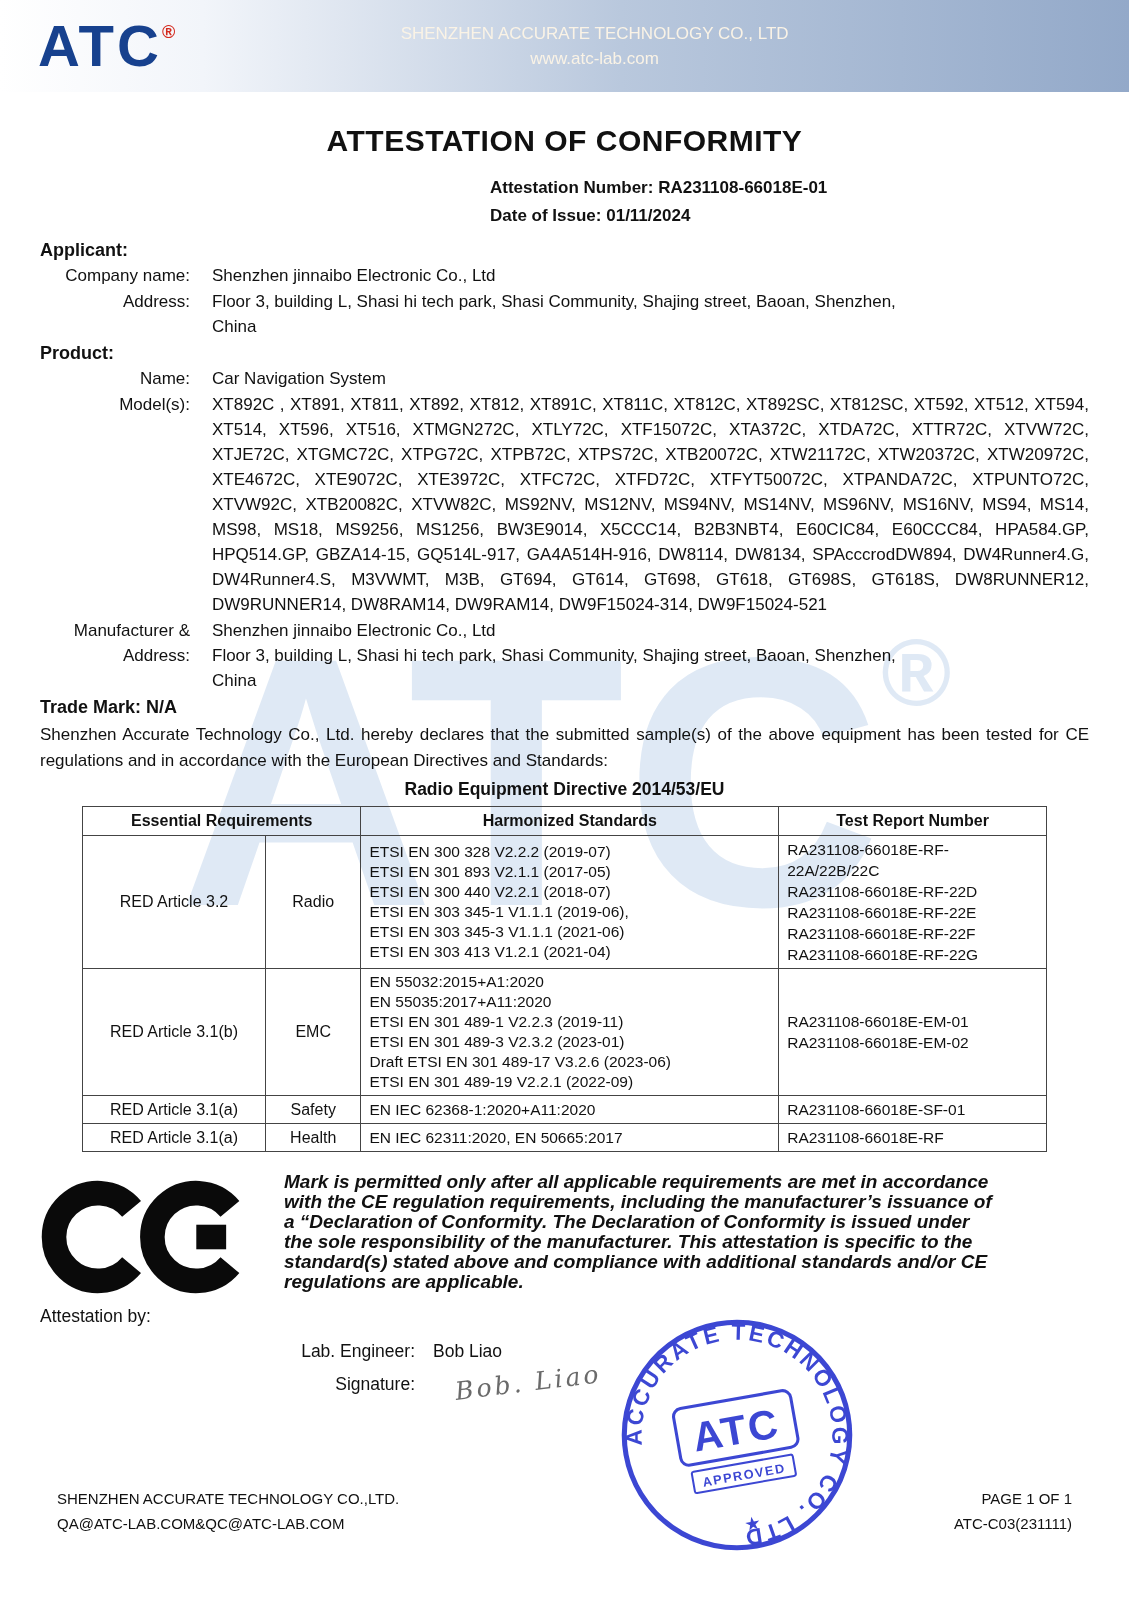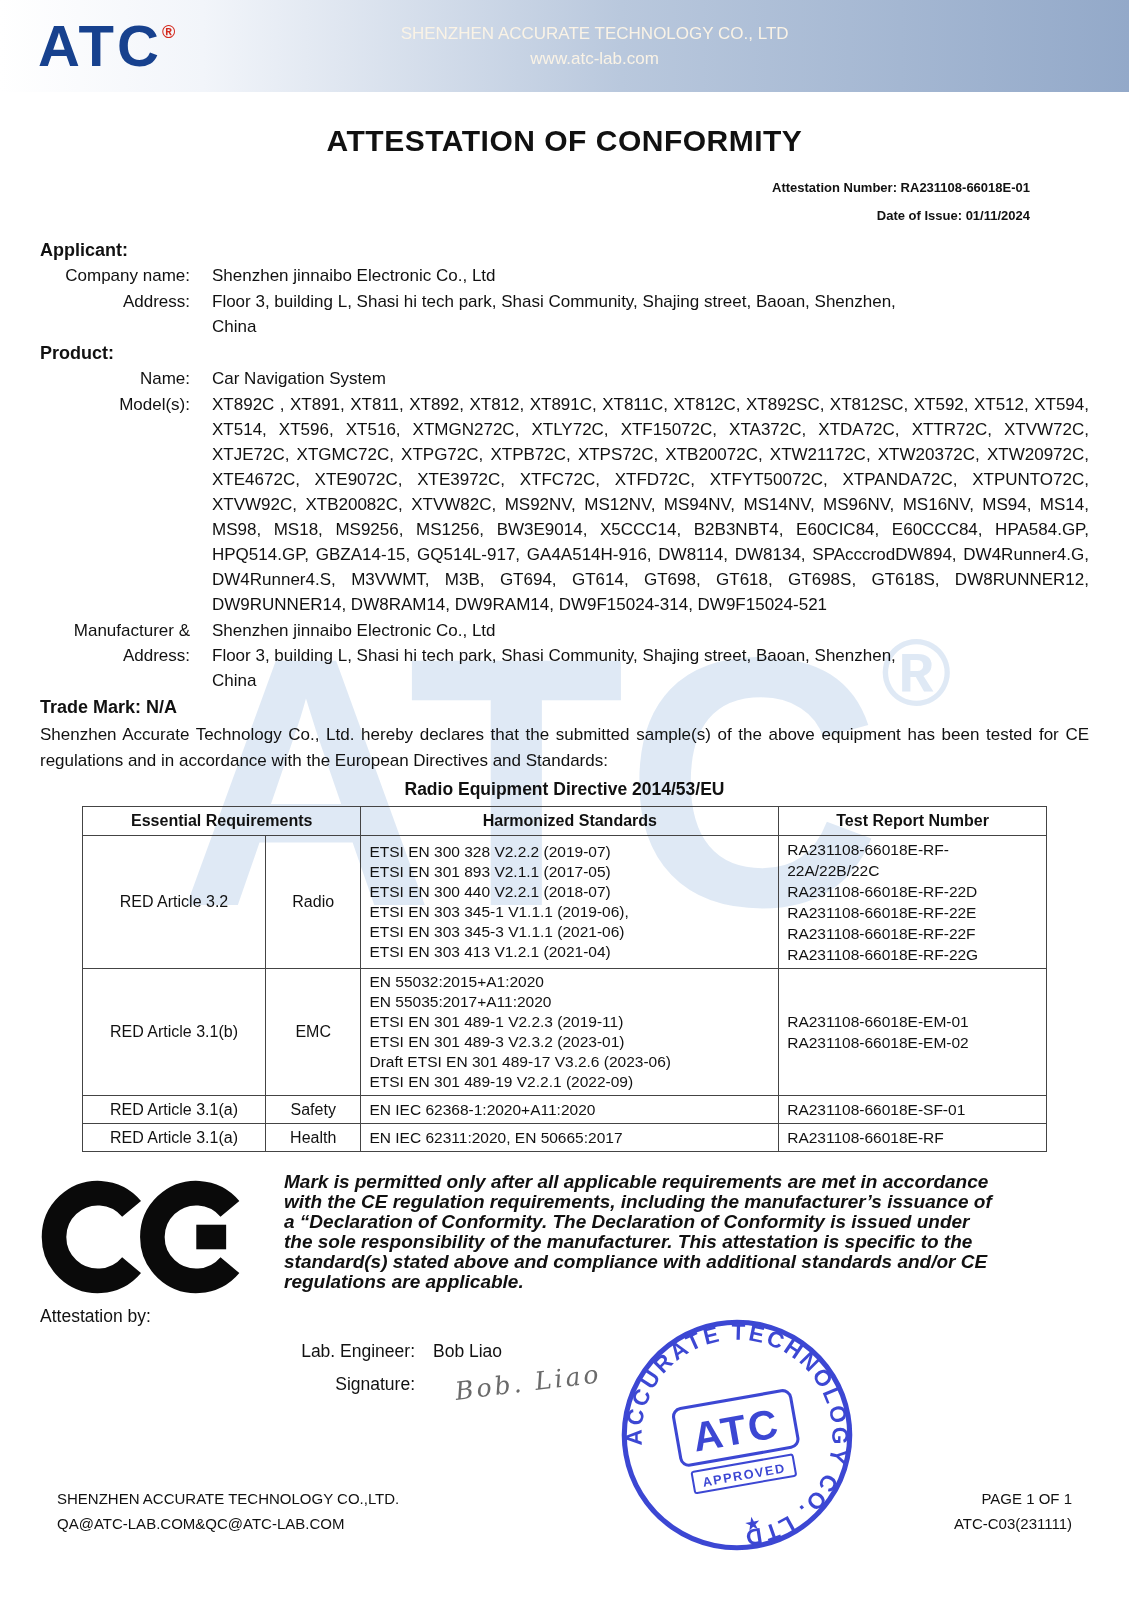--- a/index.html
+++ b/index.html
@@ -29,21 +29,21 @@
   .watermark {
     position:absolute; top:605px; left:0; right:0; text-align:center;
     font-size:355px; font-weight:bold; color:#b9cfe9; opacity:0.45;
     line-height:1; z-index:0; pointer-events:none; white-space:nowrap;
   }
   .watermark sup { font-size:95px; vertical-align:200px; }
 
   
   .content { position:relative; z-index:1; padding:0 40px; }
   .title { text-align:center; font-size:30px; font-weight:800; margin-top:32px; letter-spacing:0.5px; }
-  .meta { width:540px; margin:16px 0 10px 450px; text-align:right; font-weight:bold; font-size:13px; line-height:28px; }
+  .meta { width:540px; margin:16px 0 10px 450px; text-align:left; font-weight:bold; font-size:17px; line-height:28px; }
 
   .section-label { font-weight:bold; font-size:18px; margin:4px 0 2px; }
   .kv { display:grid; grid-template-columns:150px 1fr; column-gap:22px; margin:1px 0; line-height:25px; }
   .kv-label { text-align:right; }
   .pre { white-space:pre-line; }
   .justify { text-align:justify; }
 
   .declaration { text-align:justify; line-height:26px; margin-top:4px; }
   .directive-title { text-align:center; font-weight:bold; font-size:17.5px; margin:5px 0 6px; }
 

